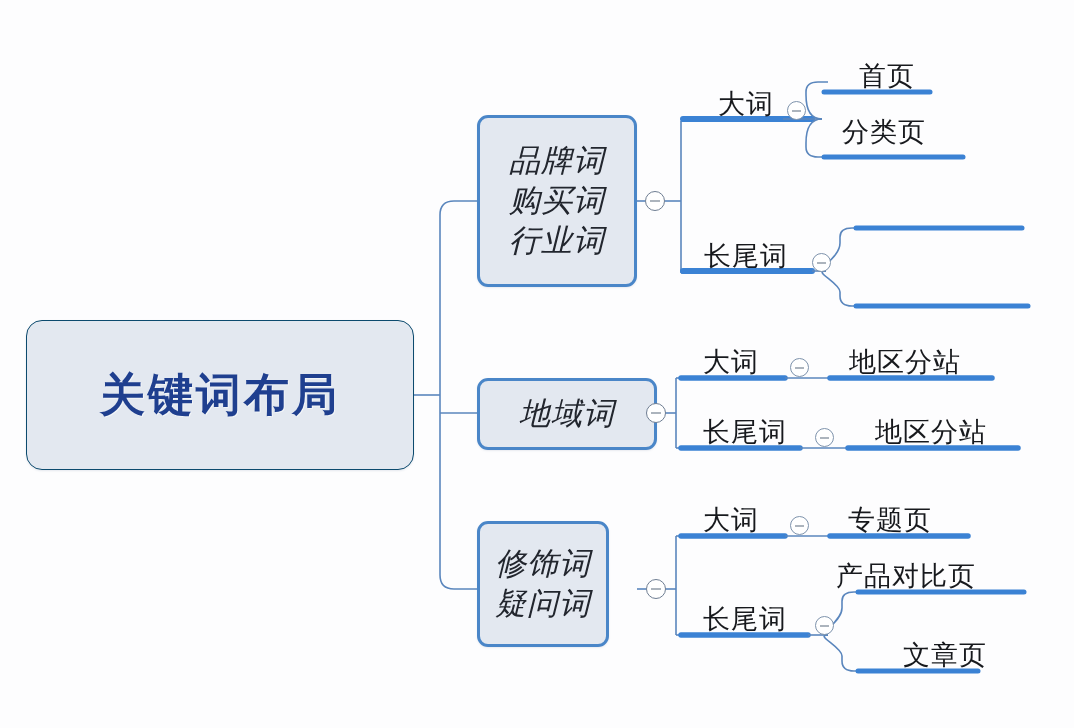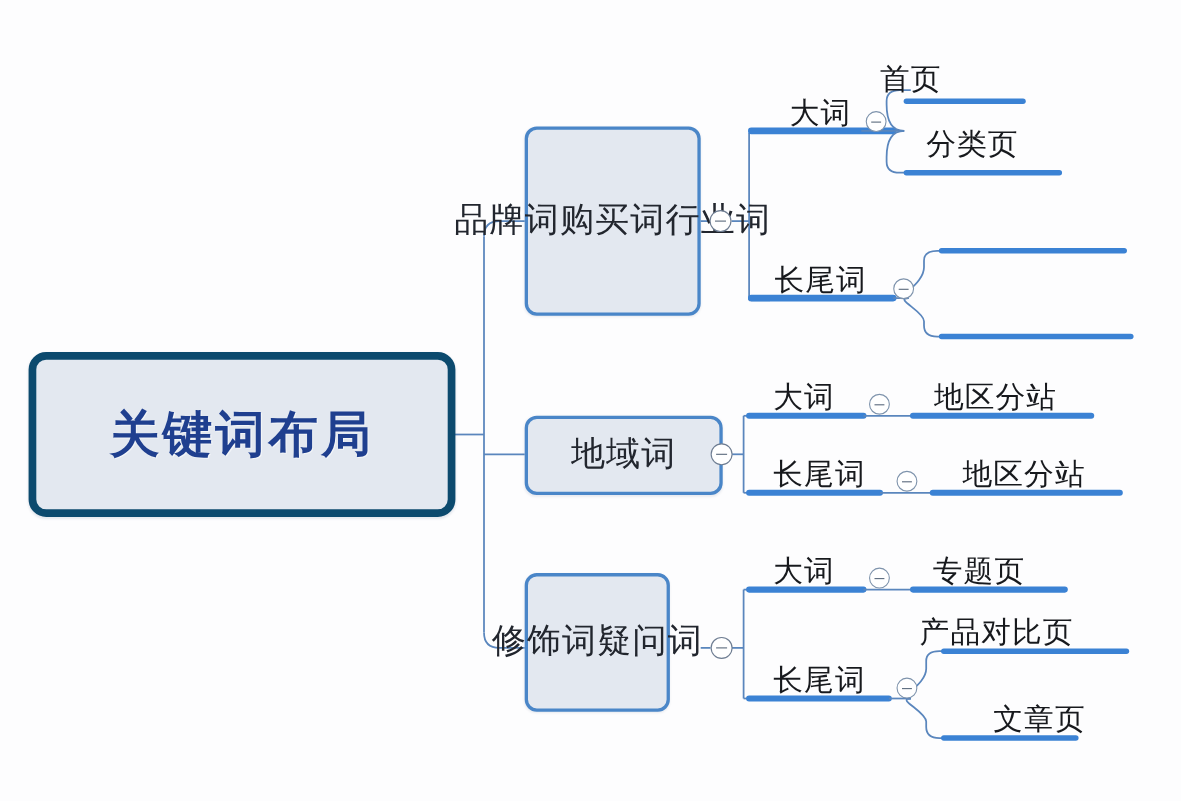--- a/index.html
+++ b/index.html
@@ -25,21 +25,21 @@
     top: 0;
     width: 1074px;
     height: 728px;
     pointer-events: none;
   }
 
   
   .root-node {
     position: absolute;
     box-sizing: border-box;
-    border: 7px solid #0c4a6e;
+    border: 1px solid #0c4a6e;
     border-radius: 16px;
     background: #e3e8f0;
     display: flex;
     align-items: center;
     justify-content: center;
     box-shadow: 0 1px 2px rgba(60,80,120,0.12);
   }
   .root-label {
     font-size: 45px;
     font-weight: bold;
@@ -51,23 +51,25 @@
   }
 
   
   .branch-node {
     position: absolute;
     box-sizing: border-box;
     border: 3px solid #4a86c8;
     border-radius: 11px;
     background: #e3e8f0;
     display: flex;
+    flex-direction: column;
     align-items: center;
     justify-content: center;
     box-shadow: 0 1px 2px rgba(60,80,120,0.10);
+    font-style: italic;
   }
   .branch-line {
     font-size: 31px;
     color: #22262e;
     line-height: 1.28;
     white-space: nowrap;
     letter-spacing: 1px;
   }
 
   
@@ -186,21 +188,21 @@
 
   <div class="branch-node" style="left:477px; top:115px; width:160px; height:172px;">
     <span class="branch-line">品牌词</span>
     <span class="branch-line">购买词</span>
     <span class="branch-line">行业词</span>
   </div>
   <div class="toggle" style="left:645px; top:191px;"></div>
 
   <div class="bar-label center" style="left:746px; top:90px;">大词</div>
   <div class="toggle small" style="left:787px; top:101px;"></div>
-  <div class="bar-label center" style="left:828px; top:62px;font-family:Liberation Mono, monospace;">首页</div>
+  <div class="bar-label center" style="left:887px; top:62px;">首页</div>
   <div class="bar-label center" style="left:884px; top:121px;font-family:Liberation Mono, monospace;">分类页</div>
 
   <div class="bar-label center" style="left:746px; top:242px;">长尾词</div>
   <div class="toggle small" style="left:812px; top:253px;"></div>
 
   <div class="branch-node" style="left:477px; top:378px; width:180px; height:72px;">
     <span class="branch-line">地域词</span>
   </div>
   <div class="toggle" style="left:646px; top:403px;"></div>
 

